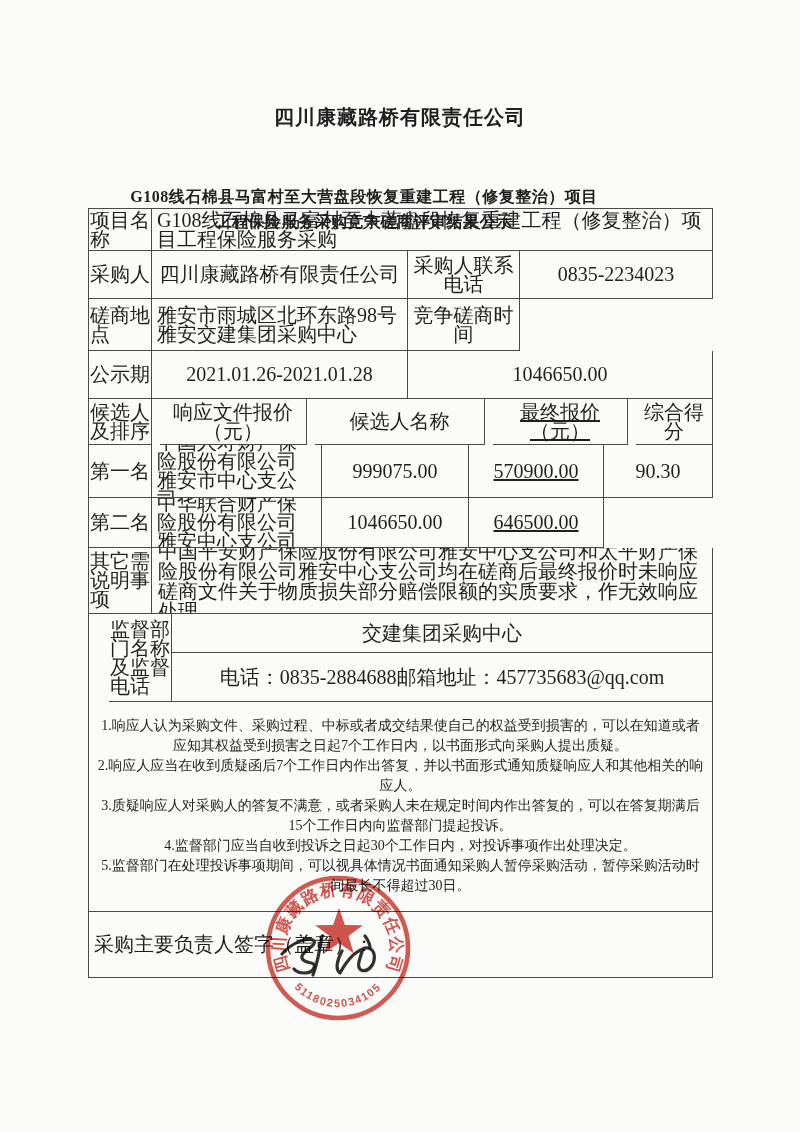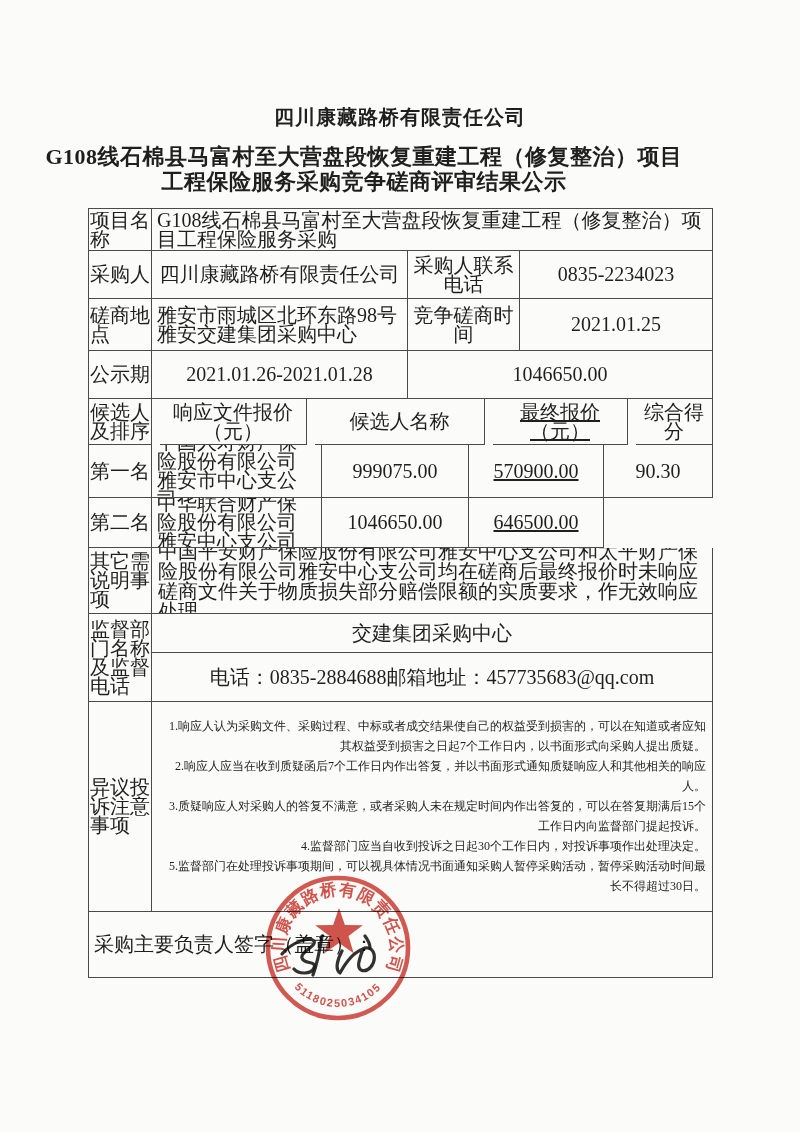--- a/index.html
+++ b/index.html
@@ -16,21 +16,21 @@
   }
   .page{position:absolute;inset:0;overflow:hidden;}
 
   
   .doc-title{
     position:absolute;top:104px;left:0;width:800px;
     text-align:center;font-size:20px;font-weight:bold;letter-spacing:1px;
   }
   .doc-sub{
     position:absolute;left:0;width:728px; 
-    text-align:center;font-size:22px;font-weight:bold;letter-spacing:.5px;
+    text-align:center;font-size:16px;font-weight:bold;letter-spacing:.5px;margin-top:45px;
   }
   .sub1{top:142px;}
   .sub2{top:167px;}
 
   
   .tbl{
     position:absolute;left:88px;top:208px;width:624px;
     border-top:1.6px solid var(--bd);border-left:1.6px solid var(--bd);
     background:transparent;
   }
@@ -48,21 +48,21 @@
   .pad{padding:0 5px;}
   .w-lbl{width:63px;flex:none;}
   .w-a{width:256px;flex:none;}
   .w-b{width:112px;flex:none;}
   .w-n{width:170px;flex:none;}
   .w-p{width:147px;flex:none;}
   .w-q{width:135px;flex:none;text-decoration:underline;}
   .grow{flex:1;}
   .colbox{flex:1;display:flex;flex-direction:column;}
   .notes{
-    display:block;text-align:right;font-size:12px;line-height:20px;
+    display:block;text-align:center;font-size:14px;line-height:20px;
     padding:14px 6px 0 6px;
   }
   .notes div{margin:0;}
   .wrap3{line-height:20px;padding:2px 6px;}
 
   
   .seal-svg{position:absolute;left:258px;top:868px;width:160px;height:160px;
     mix-blend-mode:multiply;opacity:.93;}
   .sig-svg{position:absolute;left:262px;top:918px;width:150px;height:66px;
     mix-blend-mode:multiply;}
@@ -87,21 +87,20 @@
       <div class="td w-lbl left lbl">采购人</div>
       <div class="td w-a">四川康藏路桥有限责任公司</div>
       <div class="td w-b">采购人联系电话</div>
       <div class="td grow">0835-2234023</div>
     </div>
 
     <div class="tr" style="height:52px;">
       <div class="td w-lbl left lbl">磋商地点</div>
       <div class="td w-a left pad">雅安市雨城区北环东路98号雅安交建集团采购中心</div>
       <div class="td w-b">竞争磋商时间</div>
-      <div class="td grow">2021.01.25</div>
     </div>
 
     <div class="tr" style="height:48px;">
       <div class="td w-lbl left lbl">公示期</div>
       <div class="td w-a">2021.01.26-2021.01.28</div>
       <div class="td grow">1046650.00</div>
     </div>
 
     <div class="tr" style="height:46px;gap:8px;">
       <div class="td w-lbl left lbl">候选人及排序</div>
@@ -124,30 +123,29 @@
       <div class="td w-n left pad">中华联合财产保险股份有限公司雅安中心支公司</div>
       <div class="td w-p">1046650.00</div>
       <div class="td w-q">646500.00</div>
     </div>
 
     <div class="tr" style="height:66px;">
       <div class="td w-lbl left lbl">其它需说明事项</div>
       <div class="td grow left wrap3">中国平安财产保险股份有限公司雅安中心支公司和太平财产保险股份有限公司雅安中心支公司均在磋商后最终报价时未响应磋商文件关于物质损失部分赔偿限额的实质要求，作无效响应处理。</div>
     </div>
 
-    <div class="tr" style="height:88px;">
+    <div class="tr" style="height:88px;margin-left:20px;">
       <div class="td w-lbl left lbl">监督部门名称及监督电话</div>
       <div class="colbox">
         <div class="td" style="width:100%;height:39px;flex:none;">交建集团采购中心</div>
         <div class="td" style="width:100%;flex:1;">电话：0835-2884688邮箱地址：457735683@qq.com</div>
       </div>
     </div>
 
     <div class="tr" style="height:210px;">
-      <div class="td w-lbl left lbl">异议投诉注意事项</div>
       <div class="td grow notes">
         <div>1.响应人认为采购文件、采购过程、中标或者成交结果使自己的权益受到损害的，可以在知道或者应知其权益受到损害之日起7个工作日内，以书面形式向采购人提出质疑。</div>
         <div>2.响应人应当在收到质疑函后7个工作日内作出答复，并以书面形式通知质疑响应人和其他相关的响应人。</div>
         <div>3.质疑响应人对采购人的答复不满意，或者采购人未在规定时间内作出答复的，可以在答复期满后15个工作日内向监督部门提起投诉。</div>
         <div>4.监督部门应当自收到投诉之日起30个工作日内，对投诉事项作出处理决定。</div>
         <div>5.监督部门在处理投诉事项期间，可以视具体情况书面通知采购人暂停采购活动，暂停采购活动时间最长不得超过30日。</div>
       </div>
     </div>
 
     <div class="tr" style="height:66px;">

